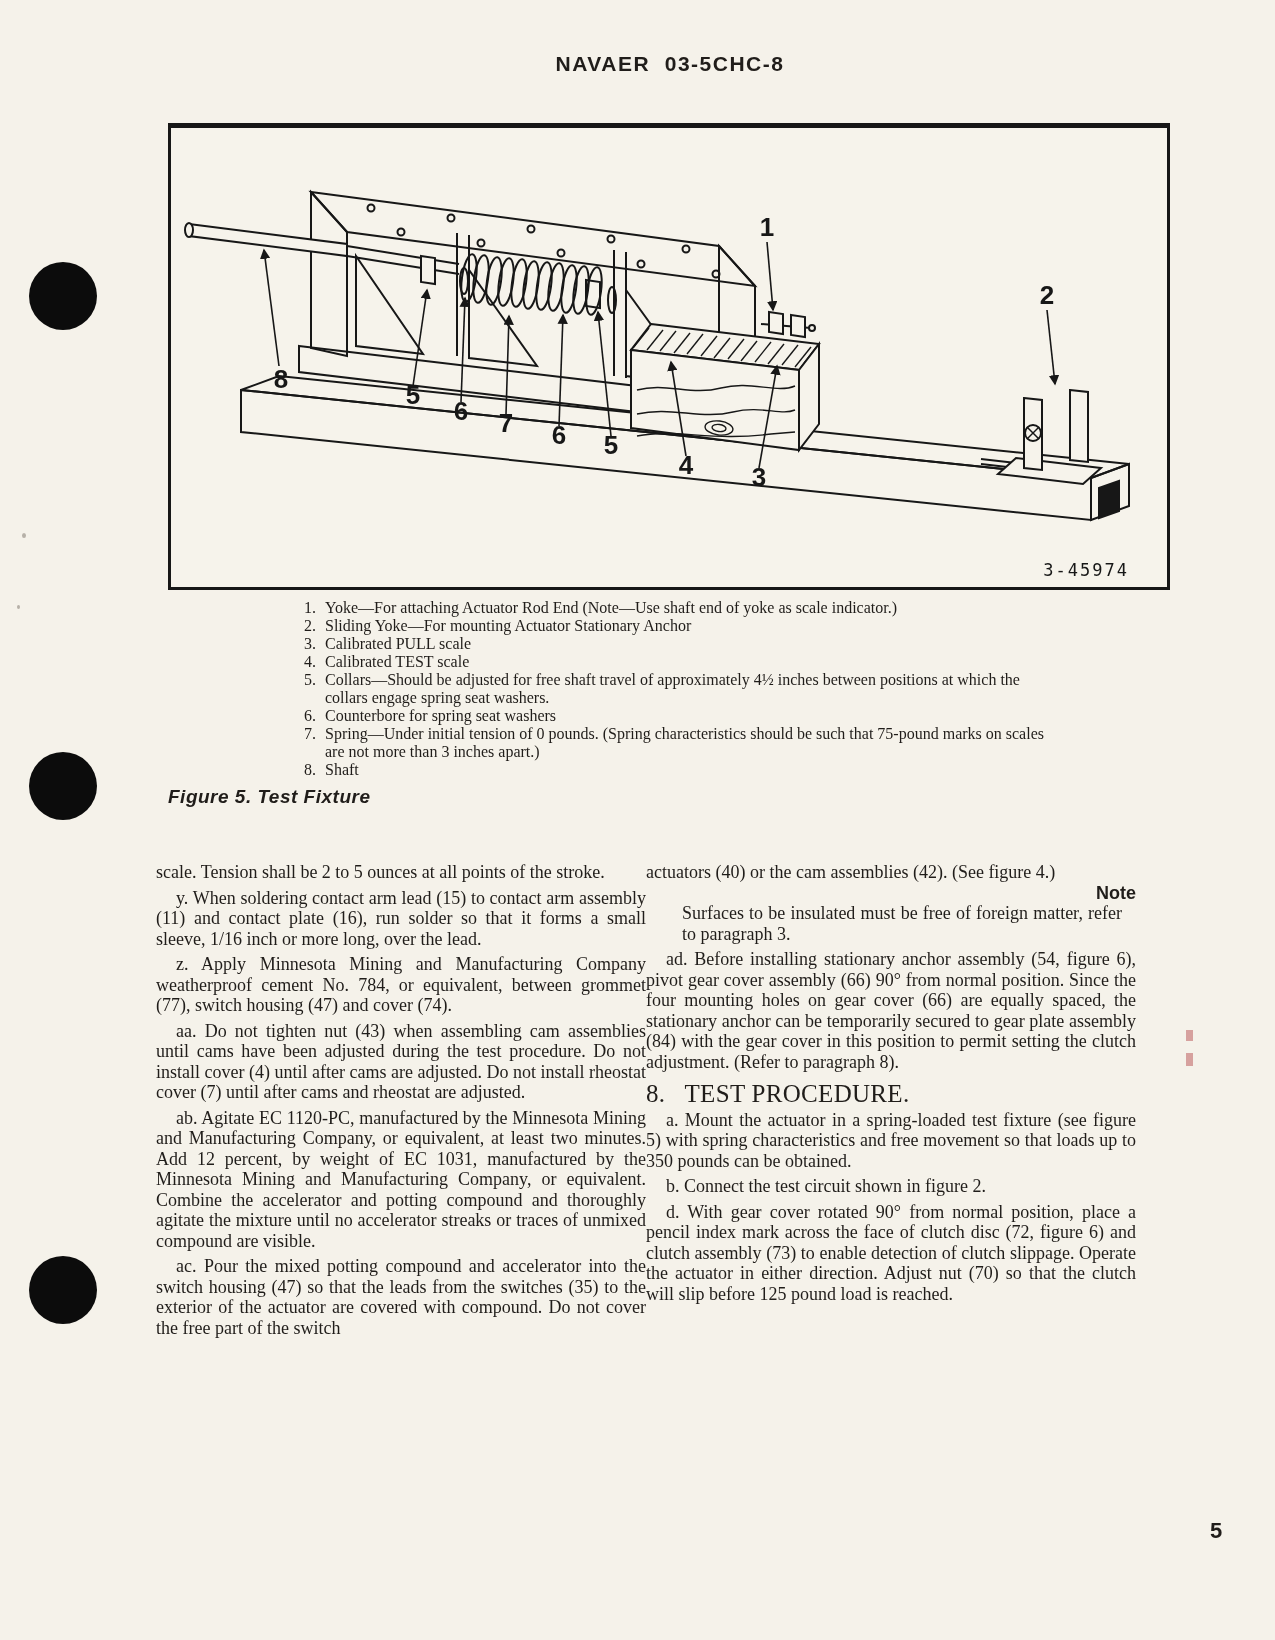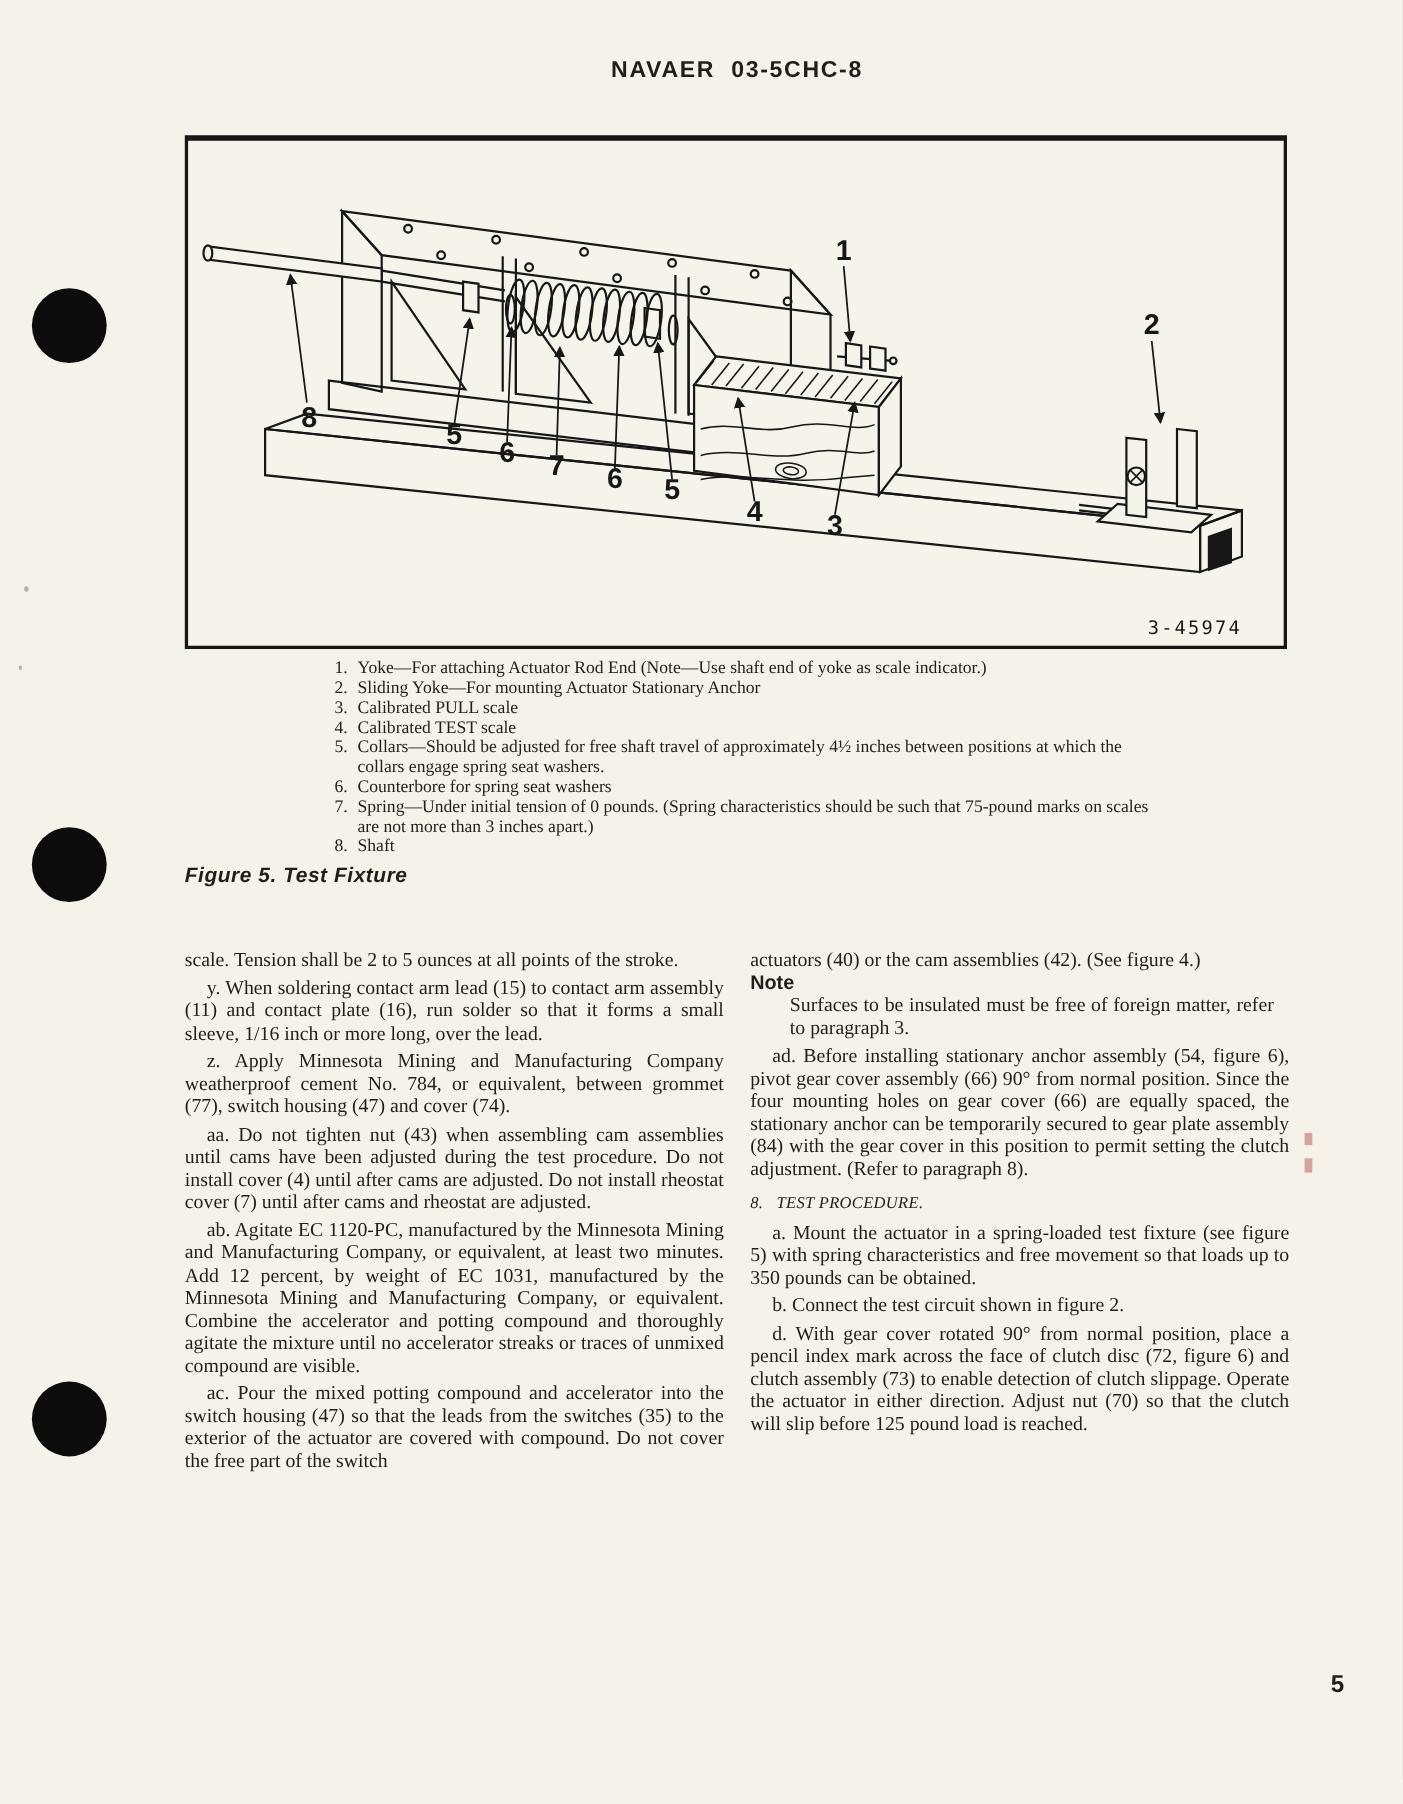--- a/index.html
+++ b/index.html
@@ -34,30 +34,30 @@
   .lg-row { display:flex; }
   .lg-num { flex:none; width:24px; text-align:right; padding-right:9px; }
   .lg-text { flex:1; }
 
   .caption {
     position:absolute; left:168px; top:786px; width:1004px; 
     font-family:"Liberation Sans", sans-serif; font-weight:bold; font-style:italic;
     font-size:19px; letter-spacing:.5px;
   }
 
-  .columns { position:absolute; left:168px; top:862px; width:1004px; display:flex; gap:24px; }
+  .columns { position:absolute; left:156px; top:862px; width:1004px; display:flex; }
   .col { width:490px; font-size:18px; line-height:20.5px; text-align:justify; }
   .col p { margin:0; }
   .p-ind { text-indent:20px; margin-top:5px !important; }
   .note-head {
     font-family:"Liberation Sans", sans-serif; font-weight:bold; font-size:18px;
-    text-align:left; margin:10px 0 7px 0; text-indent:0;
+    text-align:right; margin:10px 0 7px 0; text-indent:0;
   }
   .note-body { margin:0 14px 0 36px !important; }
-  .section-head { font-size:15px; margin-top:12px !important; margin-bottom:2px !important; white-space:pre-wrap; letter-spacing:.3px;font-style:italic; }
+  .section-head { font-size:25px; margin-top:12px !important; margin-bottom:2px !important; white-space:pre-wrap; letter-spacing:.3px; }
 
   .page-number {
     position:absolute; left:1196px; top:1518px; width:40px; text-align:center;
     font-family:"Liberation Sans", sans-serif; font-weight:bold; font-size:22px;
   }
 </style>
 </head>
 <body>
 
 <div class="page">

